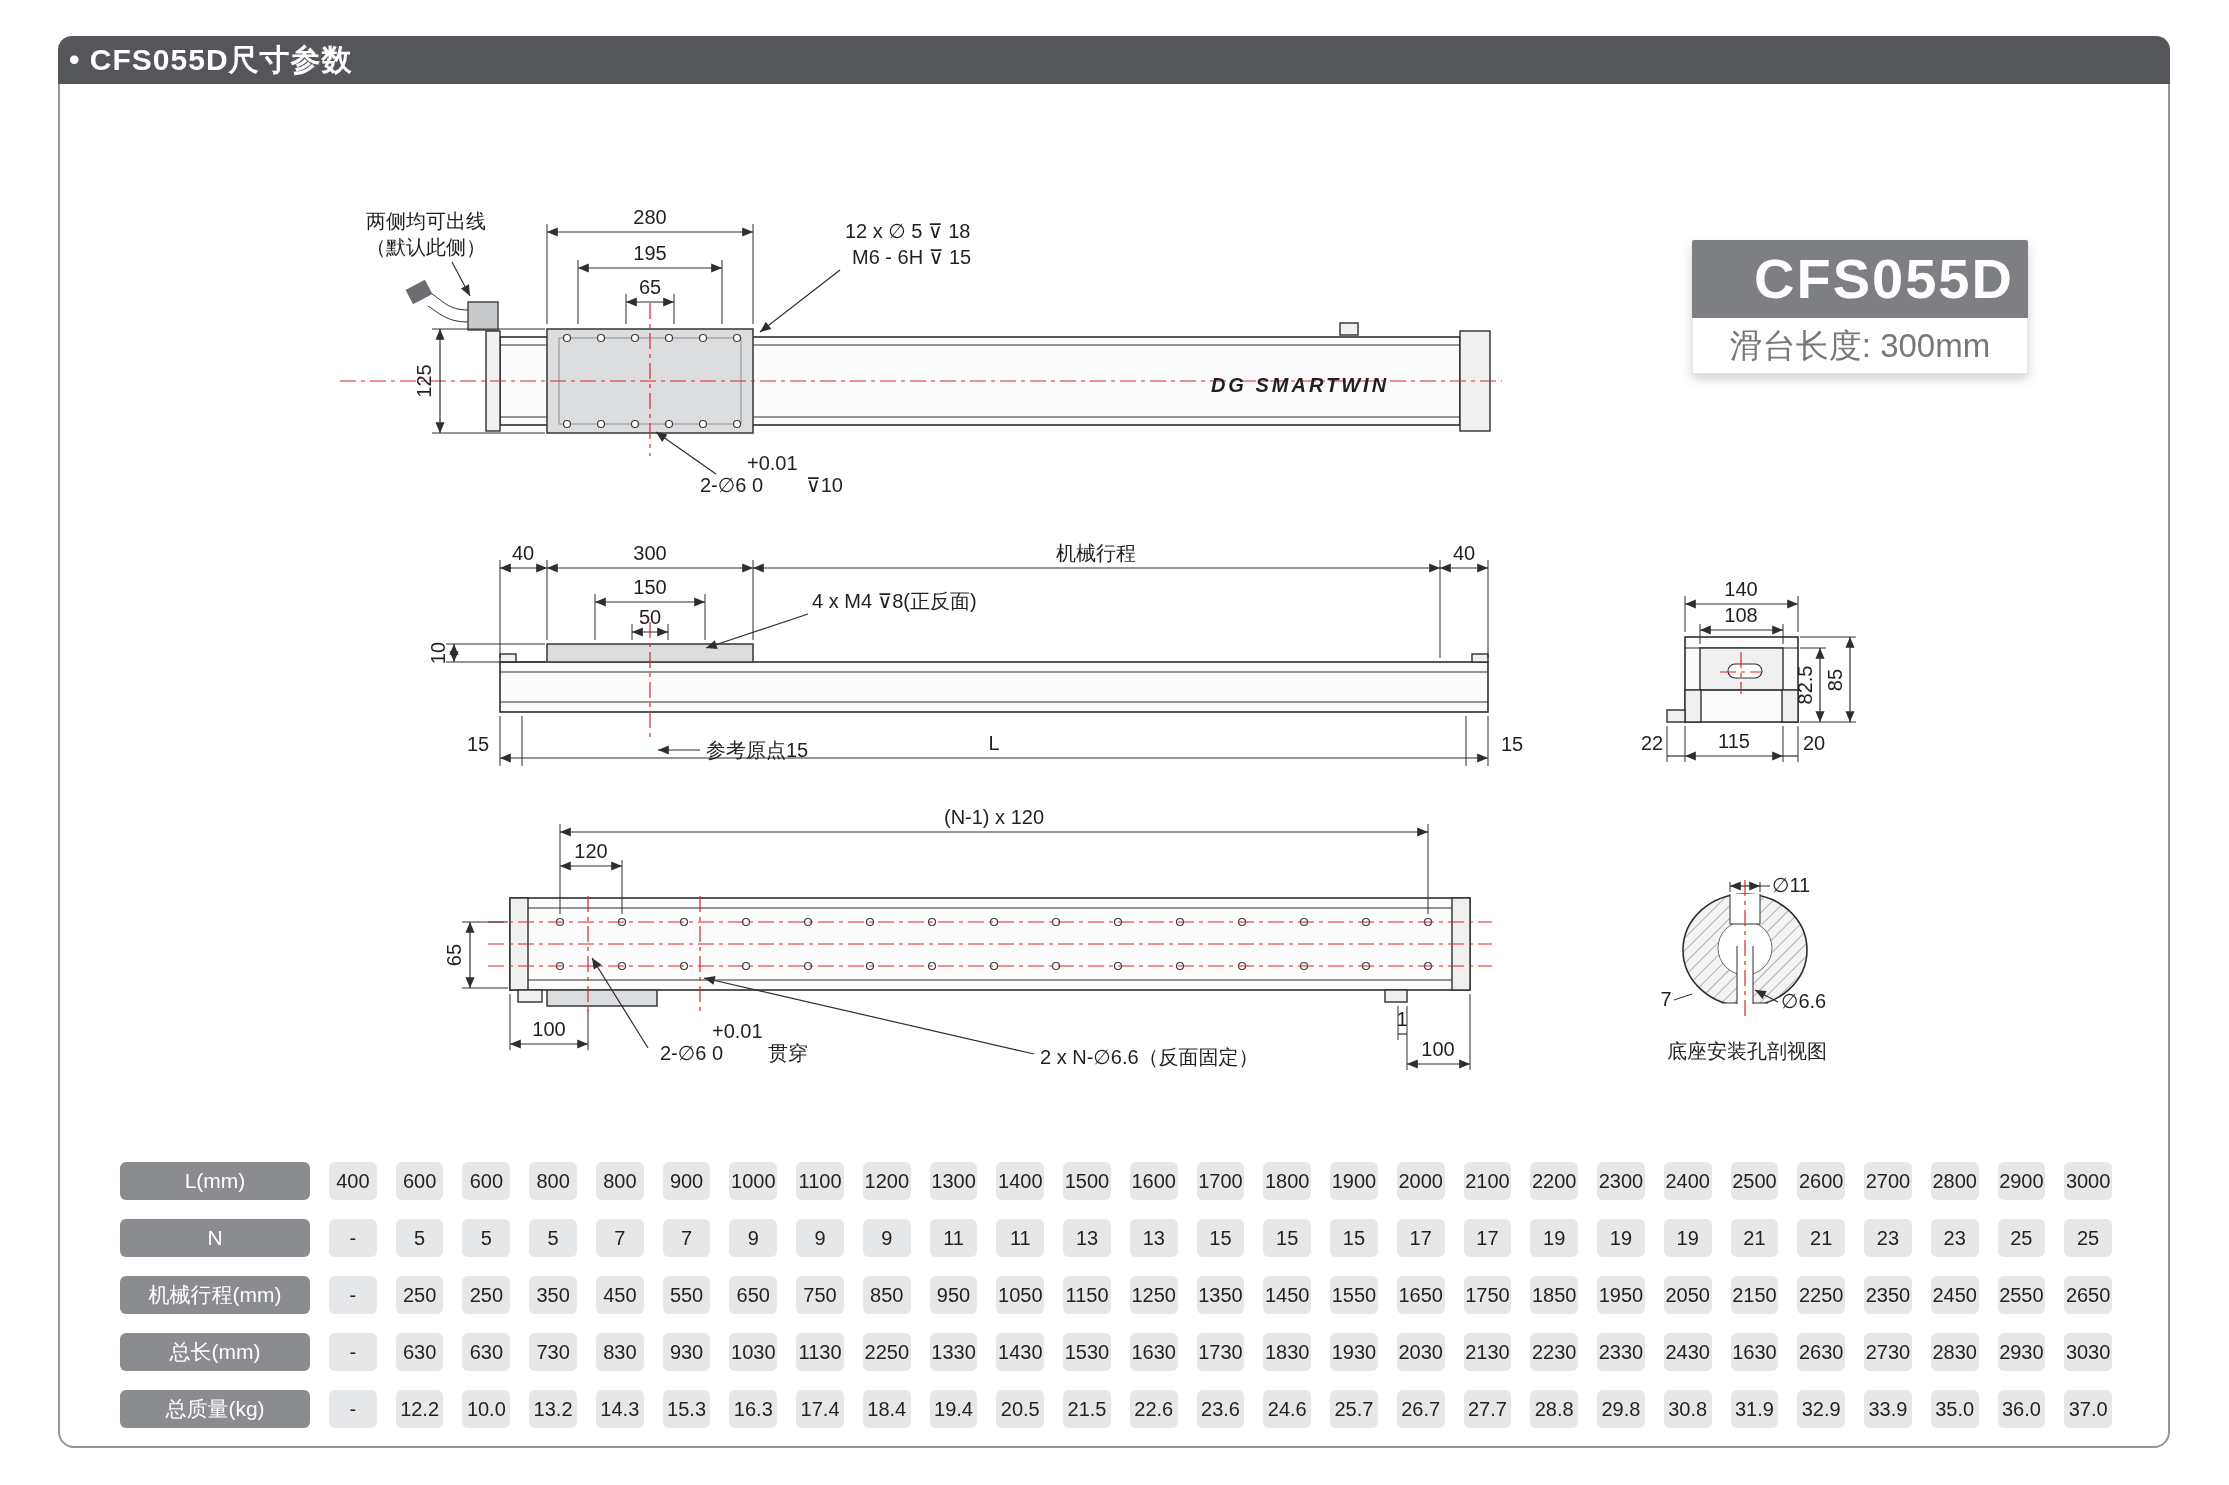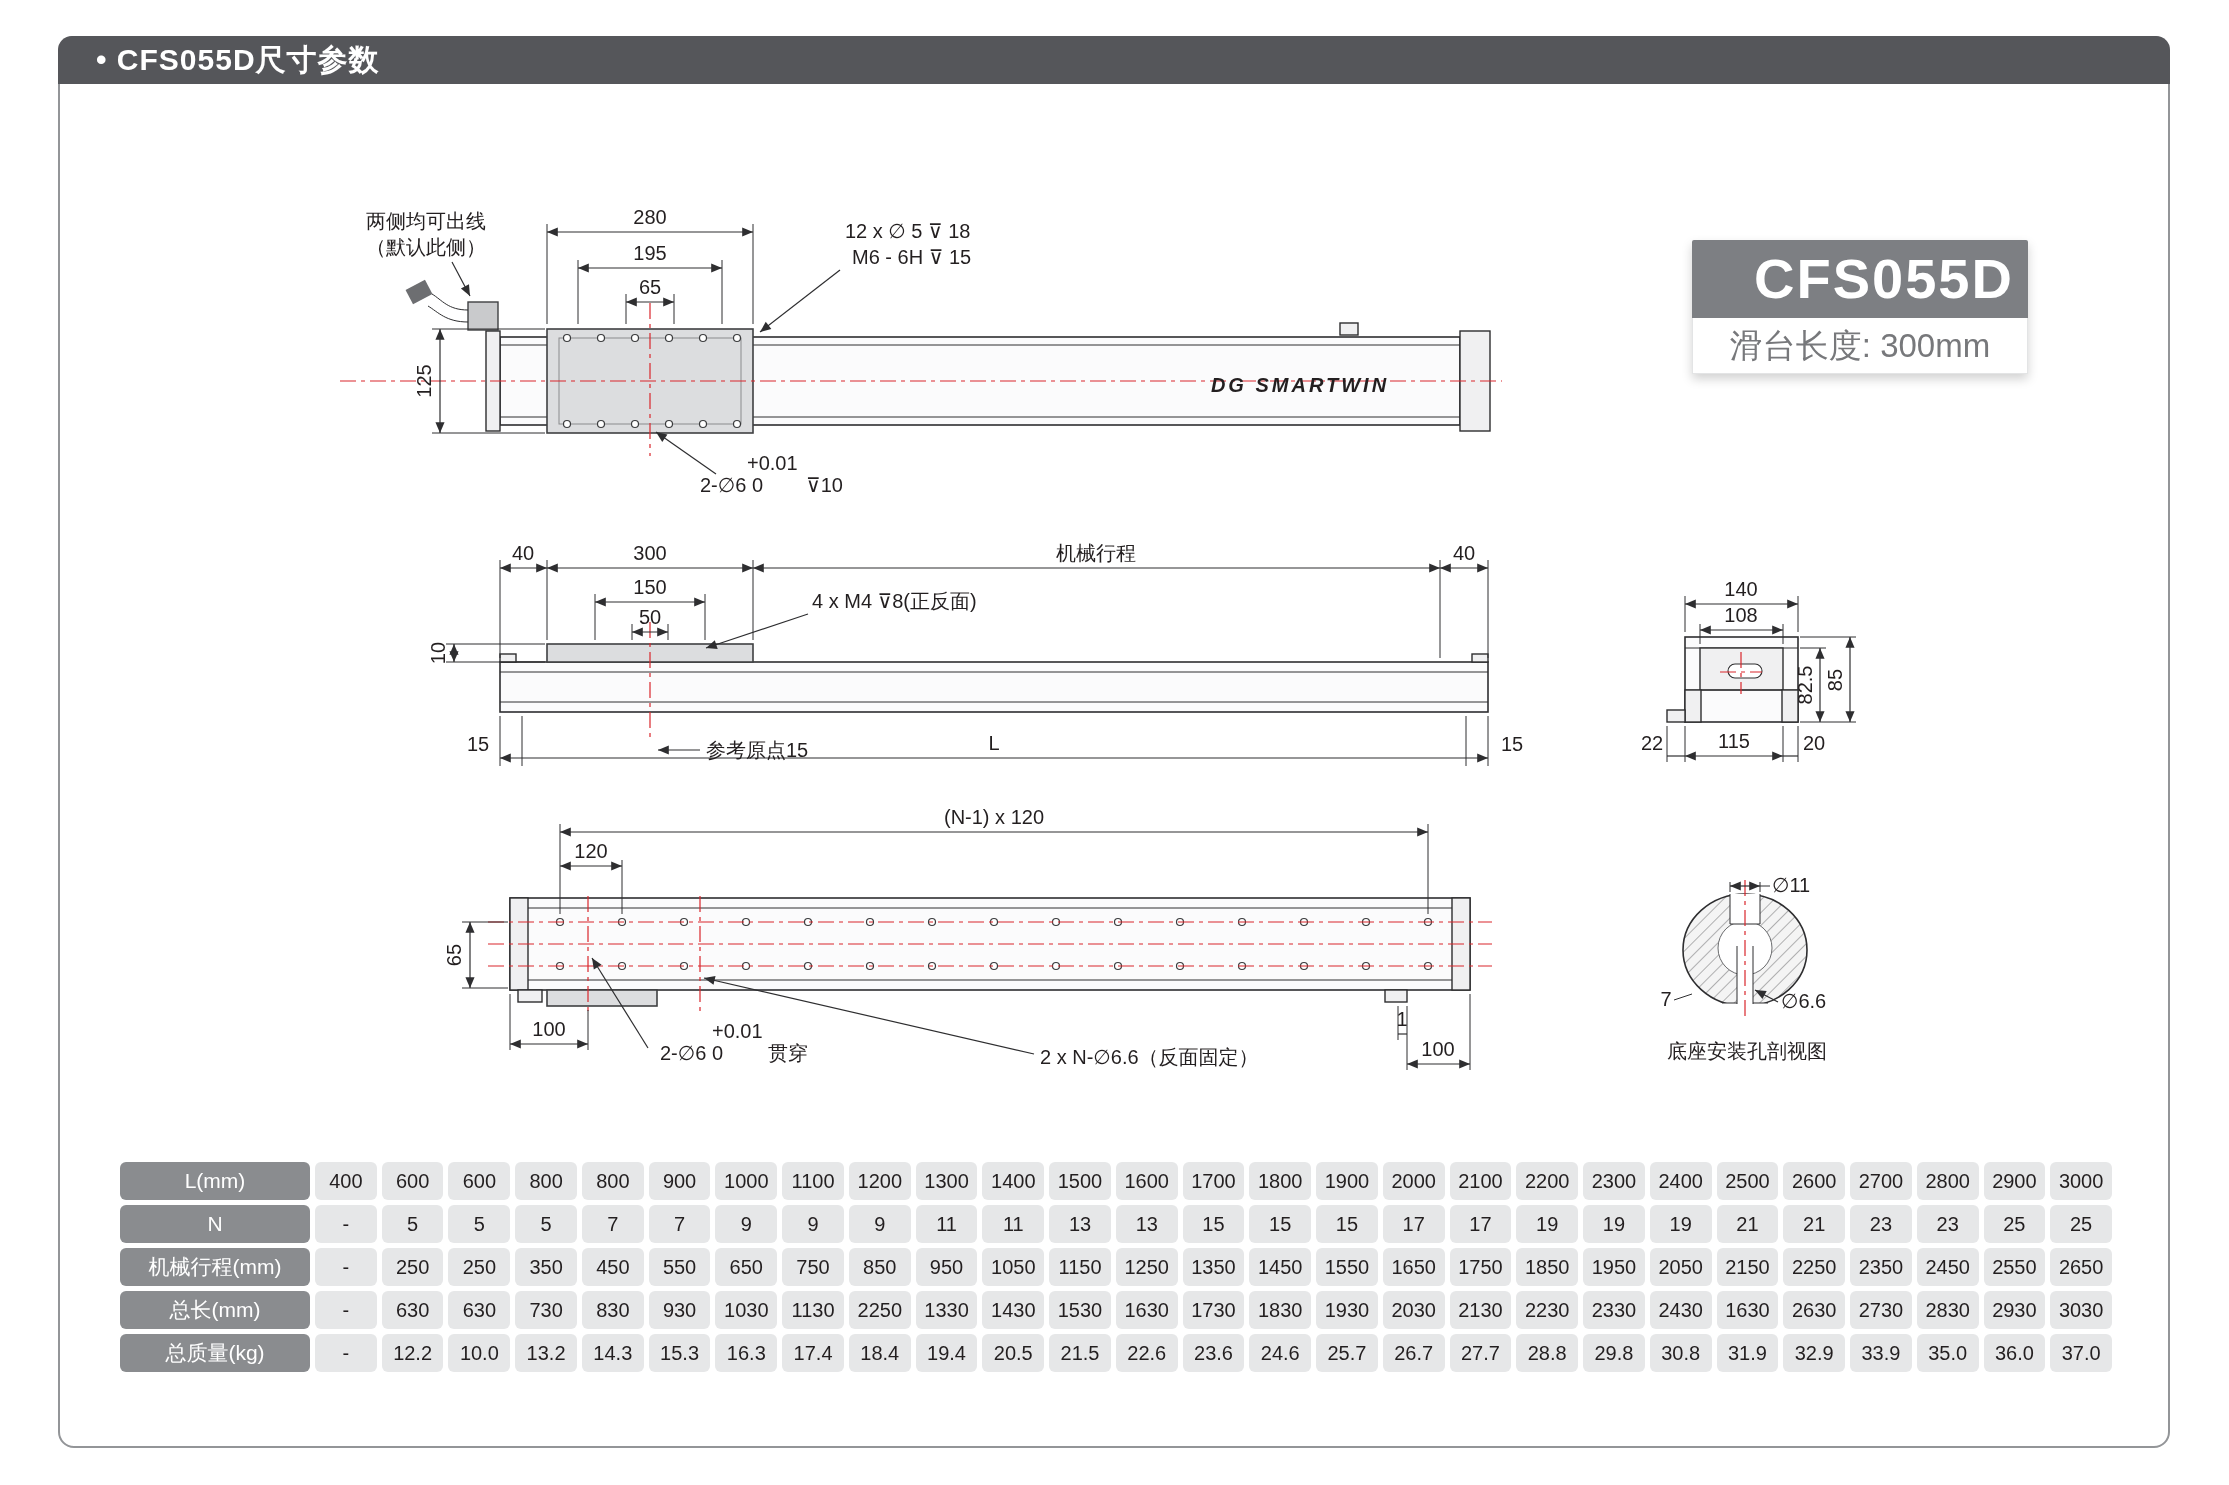--- a/index.html
+++ b/index.html
@@ -2,29 +2,29 @@
 <html><head>
 <meta charset="utf-8">
 <style>
   * { margin:0; padding:0; box-sizing:border-box; }
   body { font-family:"Liberation Sans","DejaVu Sans",sans-serif; background:#fff; }
   .page { position:relative; width:2229px; height:1485px; background:#fff; overflow:hidden; }
   .panel { position:absolute; left:58px; top:36px; width:2112px; height:1412px;
            border:2px solid #939598; border-radius:16px; background:#fff; }
   .titlebar { position:absolute; left:58px; top:36px; width:2112px; height:48px;
               background:#55565a; border-radius:14px 14px 0 0; color:#fff;
-              font-size:30px; font-weight:bold; line-height:48px; padding-left:38px; letter-spacing:1px; }
+              font-size:30px; font-weight:bold; line-height:48px; padding-left:11px; letter-spacing:1px; }
   .drawing-svg { position:absolute; left:0; top:0; }
   .badge { position:absolute; left:1692px; top:240px; width:336px; box-shadow:0 5px 10px rgba(0,0,0,.18); }
   .badge-model { background:#7d7f83; color:#fff; text-align:center; font-size:56px; font-weight:bold;
                  height:78px; line-height:78px; letter-spacing:2px; border-radius:2px 2px 0 0;padding-left:48px; }
   .badge-sub { background:#fff; color:#77787b; text-align:center; font-size:33px; height:56px; line-height:56px;
                border:1px solid #e3e4e5; border-top:none; }
   .size-table { position:absolute; left:120px; top:1162px; width:1992px;
-                display:grid; grid-template-columns:190px repeat(27,1fr); gap:5px; }
+                display:grid; grid-template-columns:190px repeat(27,1fr); gap:19px; }
   .th { background:#8a8c8f; color:#fff; font-size:21px; border-radius:6px; height:38px; line-height:38px; text-align:center; }
   .td { background:#e6e7e8; color:#231f20; font-size:20px; border-radius:6px; height:38px; line-height:38px; text-align:center; }
 
   
   .ol   { fill:#fbfbfc; stroke:#2e2e30; stroke-width:1.6; }
   .cap  { fill:#f0f0f1; stroke:#2e2e30; stroke-width:1.4; }
   .car  { fill:#dcdddf; stroke:#3f4042; stroke-width:1.6; }
   .thin { fill:none; stroke:#2e2e30; stroke-width:1; }
   .inner{ fill:none; stroke:#8a8b8d; stroke-width:1; }
   .dim  { stroke:#2e2e30; stroke-width:1.2; fill:none; }

